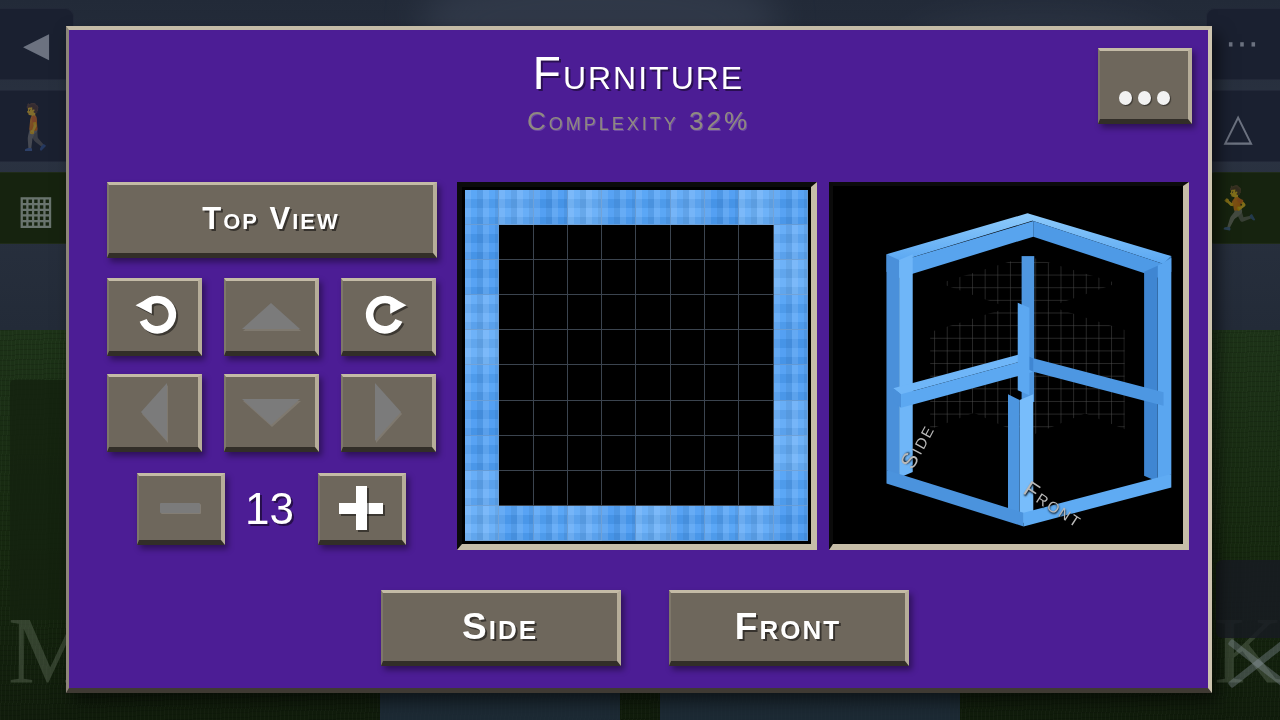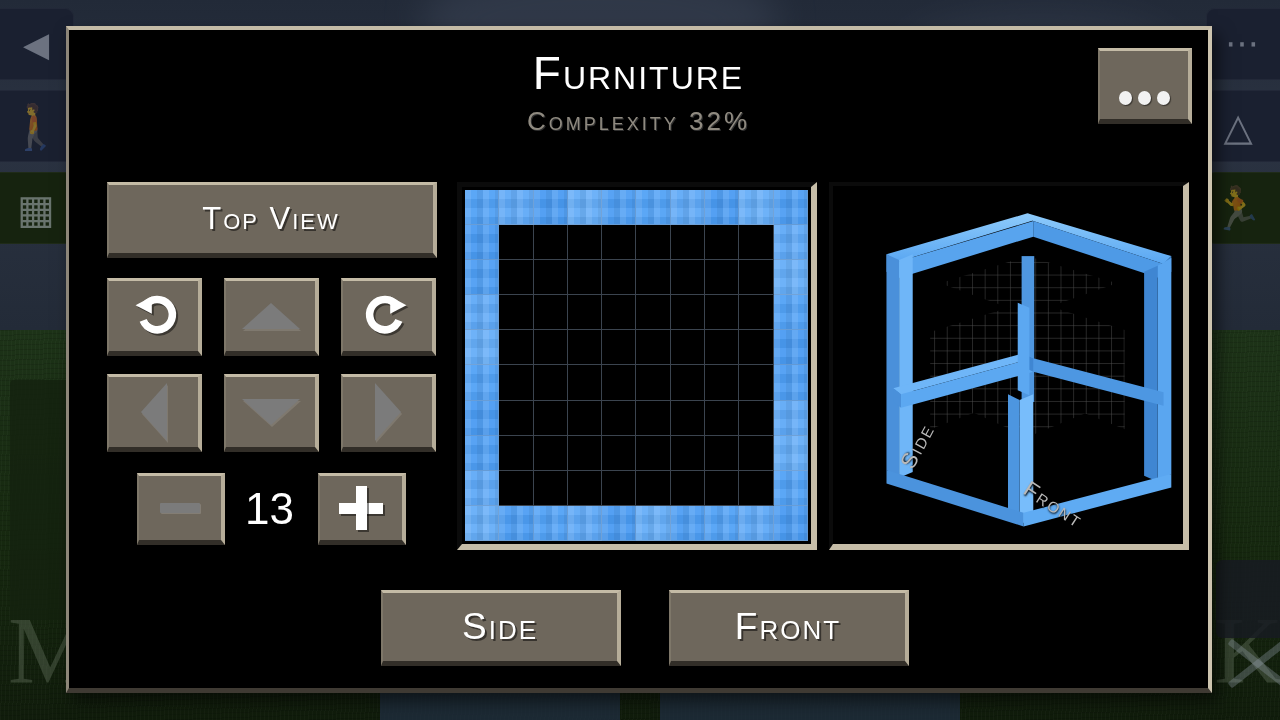--- a/index.html
+++ b/index.html
@@ -24,21 +24,21 @@
              justify-content:center;font-size:34px;line-height:1;}
   .bgletter{position:absolute;color:#5d6b57;opacity:.45;font-size:96px;
             font-family:"Liberation Serif", serif;}
   .bgbuild{position:absolute;background:#171b22;opacity:.85;}
   .bgtree{position:absolute;background:#14220f;border-radius:4px;opacity:.8;}
   .bgx{position:absolute;background:#8e9aa6;opacity:.35;height:7px;border-radius:2px;}
 
   
   #dialog{
     position:absolute;left:66px;top:26px;width:1146px;height:667px;
-    background:#000000;
+    background:#4c1d95;
     border-top:4px solid #c4bba6;
     border-left:3px solid #8d8679;
     border-right:4px solid #cdc4af;
     border-bottom:5px solid #3f3a33;
     box-sizing:border-box;
     box-shadow:6px 8px 16px rgba(0,0,0,.55);
   }
   .title{
     position:absolute;left:0;right:0;top:16px;text-align:center;
     color:#ffffff;font-size:46px;letter-spacing:2px;
@@ -52,21 +52,21 @@
   }
   
   .btn{
     position:absolute;box-sizing:border-box;background:#6e675c;
     border-top:3px solid #c4bba6;
     border-left:2px solid #7e7769;
     border-right:4px solid #b6ad99;
     border-bottom:5px solid #322e28;
     box-shadow:3px 4px 6px rgba(0,0,0,.4);
     display:flex;align-items:center;justify-content:center;
-    color:#fff;cursor:pointer;user-select:none;
+    color:#fff;cursor:pointer;user-select:none;font-weight:bold;
   }
   .btn-label{font-variant:small-caps;letter-spacing:2px;
              text-shadow:2px 2px 0 rgba(0,0,0,.5);}
 
   #dots-btn{left:1029px;top:18px;width:94px;height:76px;}
   #dots-btn .dots{display:flex;gap:6px;margin-top:26px;}
   #dots-btn .dots i{width:13px;height:14px;border-radius:50%;background:#f2f2f2;
                     box-shadow:1px 1px 1px rgba(0,0,0,.5);}
 
   #topview-btn{left:38px;top:152px;width:330px;height:76px;}

